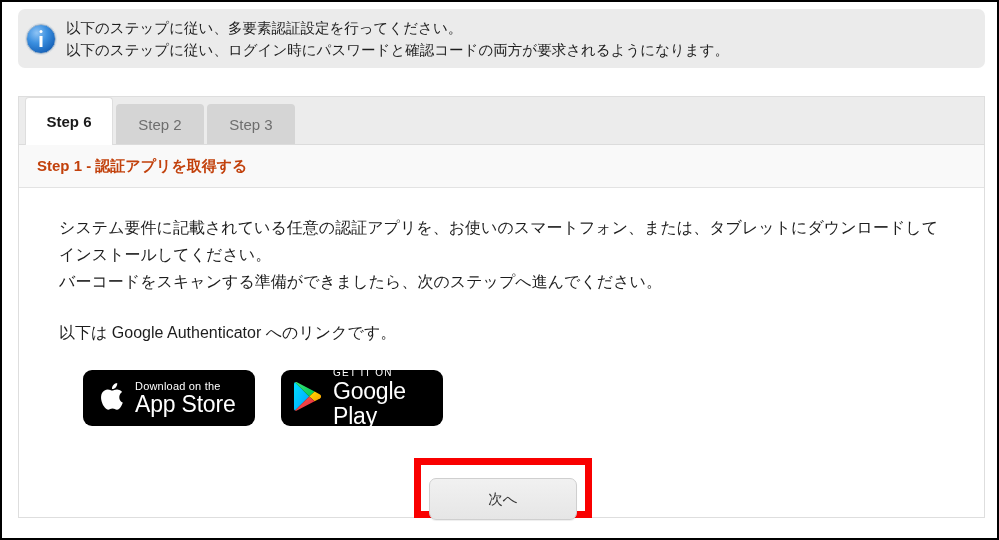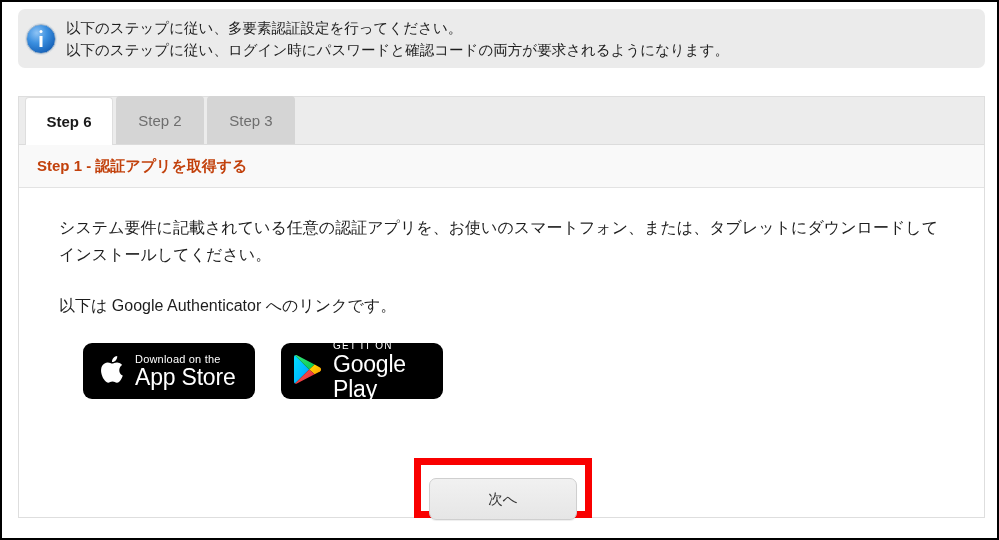--- a/index.html
+++ b/index.html
@@ -89,21 +89,21 @@
     height: 49px;
     box-sizing: border-box;
     background: #ececec;
     border: 1px solid #dedede;
     border-bottom: 1px solid #dcdcdc;
     display: flex;
     align-items: flex-end;
     padding-left: 6px;
   }
   .tab {
-    height: 48px;
+    height: 40px;
     min-width: 88px;
     box-sizing: border-box;
     display: flex;
     align-items: center;
     justify-content: center;
     font-size: 15px;
     padding: 0 18px;
     margin-right: 3px;
     border-radius: 4px 4px 0 0;
   }
@@ -263,20 +263,21 @@
   </div>
 
   <div class="panel">
     <div class="panel-header">
       <span>Step 1 - 認証アプリを取得する</span>
     </div>
 
     <div class="panel-body">
       <p class="para">
         <span>システム要件に記載されている任意の認証アプリを、お使いのスマートフォン、または、タブレットにダウンロードしてインストールしてください。</span><br>
+        <span>バーコードをスキャンする準備ができましたら、次のステップへ進んでください。</span>
       </p>
 
       <p class="para para-2">
         <span>以下は </span><span class="bold-inline">Google Authenticator</span><span> へのリンクです。</span>
       </p>
 
       <div class="badges">
 
         <a class="badge badge-apple">
           <span class="glyph">

